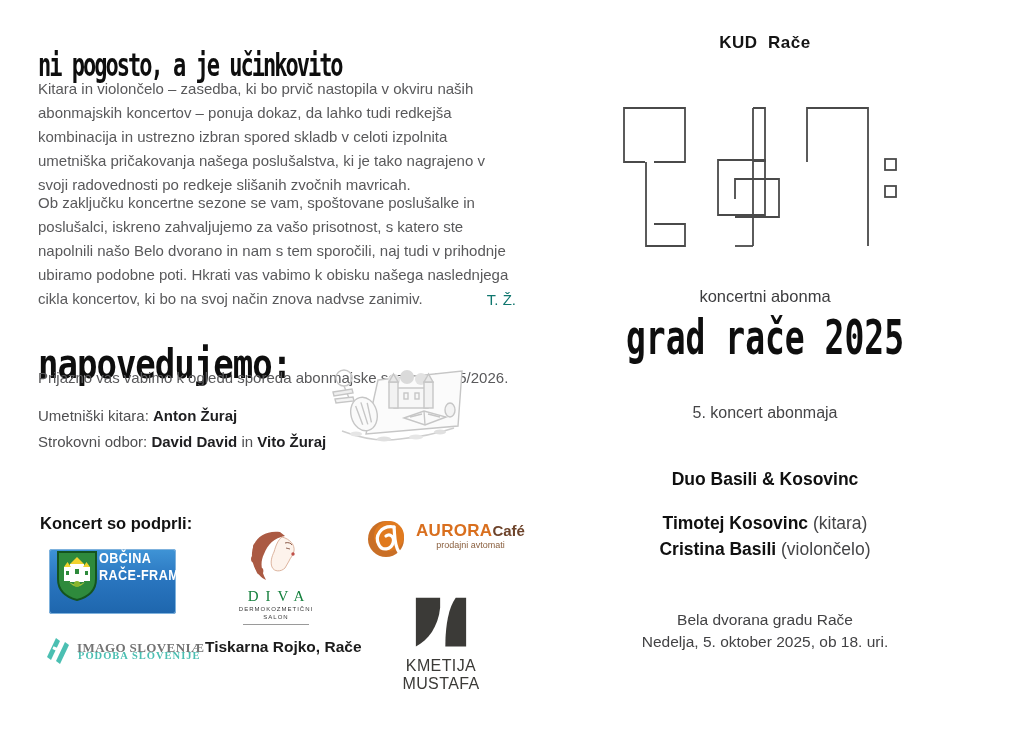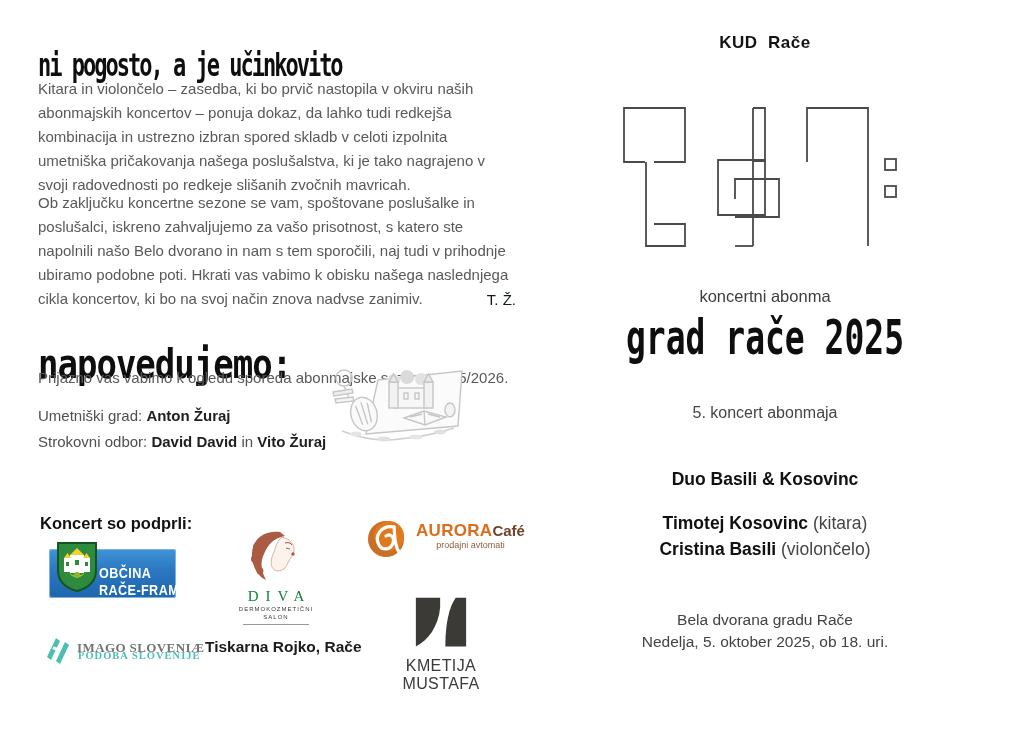--- a/index.html
+++ b/index.html
@@ -12,34 +12,34 @@
   .pixel-announce{font-size:34px;letter-spacing:-1px;transform:scaleY(1.2);transform-origin:top left;}
   .pixel-grad{display:inline-block;font-size:33px;letter-spacing:0px;transform:scaleY(1.45);transform-origin:top center;}
 
   .body-text{font-size:15px;line-height:24px;color:#59595b;}
   .abs{position:absolute;}
 
   
   #title{left:38px;top:32px;}
   #para1{left:38px;top:62px;width:478px;}
   #para2{left:38px;top:176px;width:478px;}
-  #signature{left:38px;top:291px;width:478px;text-align:right;font-size:15px;color:#0f172a;}
+  #signature{left:38px;top:291px;width:478px;text-align:right;font-size:15px;color:#0f766e;}
   #announce-h{left:38px;top:312px;}
   #announce-t{left:38px;top:351px;width:478px;}
   .credit{font-size:15px;color:#4f4f51;}
   .credit b{color:#1f1f21;}
   #credit1{left:38px;top:392px;}
   #credit2{left:38px;top:418px;}
   #illustration{left:328px;top:364px;}
   #sponsors-h{left:40px;top:497px;font-size:16.5px;font-weight:bold;color:#121212;}
 
   
-  #obcina{left:49px;top:549px;width:127px;height:49px;border-radius:3px;
+  #obcina{left:49px;top:549px;width:127px;height:65px;border-radius:3px;
           background:linear-gradient(180deg,#3f94d6 0%,#2a76c0 45%,#1e66ad 100%);
-          box-shadow:inset 0 0 0 1px #7fb2dd;display:flex;align-items:flex-end;padding:0 6px;box-sizing:border-box;}
+          box-shadow:inset 0 0 0 1px #7fb2dd;display:flex;align-items:flex-start;padding:0 6px;box-sizing:border-box;}
   .obcina-text{color:#fff;font-weight:bold;font-size:15px;line-height:17px;transform:scaleX(.84);
                transform-origin:left center;letter-spacing:.5px;white-space:nowrap;}
   #diva{left:237px;top:529px;width:78px;text-align:center;}
   .diva-name{color:#15803d;font-family:"Liberation Serif",serif;font-size:15px;letter-spacing:7px;
              padding-left:7px;margin-top:1px;}
   .diva-sub{font-size:6px;color:#3a3a3a;letter-spacing:1px;line-height:8px;}
   .diva-rule{border-top:1px solid #9a9a9a;margin:3px 6px 0 6px;}
   #aurora{left:366px;top:516px;display:flex;align-items:flex-start;}
   .aurora-words{margin-left:6px;margin-top:7px;line-height:15px;}
   .aurora-name{color:#d96f1e;font-weight:bold;font-size:17px;letter-spacing:.3px;}
@@ -77,21 +77,21 @@
   <h1 class="abs pixel pixel-title" id="title">ni pogosto, a je učinkovito</h1>
 
   <p class="abs body-text" id="para2">Ob zaključku koncertne sezone se vam, spoštovane poslušalke in poslušalci, iskreno zahvaljujemo za vašo prisotnost, s katero ste napolnili našo Belo dvorano in nam s tem sporočili, naj tudi v prihodnje ubiramo podobne poti. Hkrati vas vabimo k obisku našega naslednjega cikla koncertov, ki bo na svoj način znova nadvse zanimiv.</p>
   <p class="abs body-text" id="para1">Kitara in violončelo – zasedba, ki bo prvič nastopila v okviru naših abonmajskih koncertov – ponuja dokaz, da lahko tudi redkejša kombinacija in ustrezno izbran spored skladb v celoti izpolnita umetniška pričakovanja našega poslušalstva, ki je tako nagrajeno v svoji radovednosti po redkeje slišanih zvočnih mavricah.</p>
 
   <div class="abs" id="signature">T. Ž.</div>
 
   <h2 class="abs pixel pixel-announce" id="announce-h">napovedujemo:</h2>
   <p class="abs body-text" id="announce-t">Prijazno vas vabimo k ogledu sporeda abonmajske sezone 2025/2026.</p>
 
-  <p class="abs credit" id="credit1"><span>Umetniški grad:</span> <b>Anton Žuraj</b></p>
+  <p class="abs credit" id="credit1"><span>Umetniški kitara:</span> <b>Anton Žuraj</b></p>
   <p class="abs credit" id="credit2"><span>Strokovni odbor:</span> <b>David David</b> <span>in</span> <b>Vito Žuraj</b></p>
 
   <div class="abs" id="illustration">
     <svg width="142" height="90" viewBox="0 0 142 90">
       <g stroke="#c6c6c6" stroke-width="1.4" fill="none">
         <path d="M50,16 L134,7 L130,62 L38,70 Z" fill="#fbfbfb"></path>
         <circle cx="66" cy="16" r="6" fill="#e2e2e2" stroke="none"></circle>
         <circle cx="79" cy="13" r="7" fill="#dadada" stroke="none"></circle>
         <circle cx="93" cy="15" r="6" fill="#e2e2e2" stroke="none"></circle>
         <rect x="66" y="24" width="34" height="20" fill="#f7f7f7"></rect>

